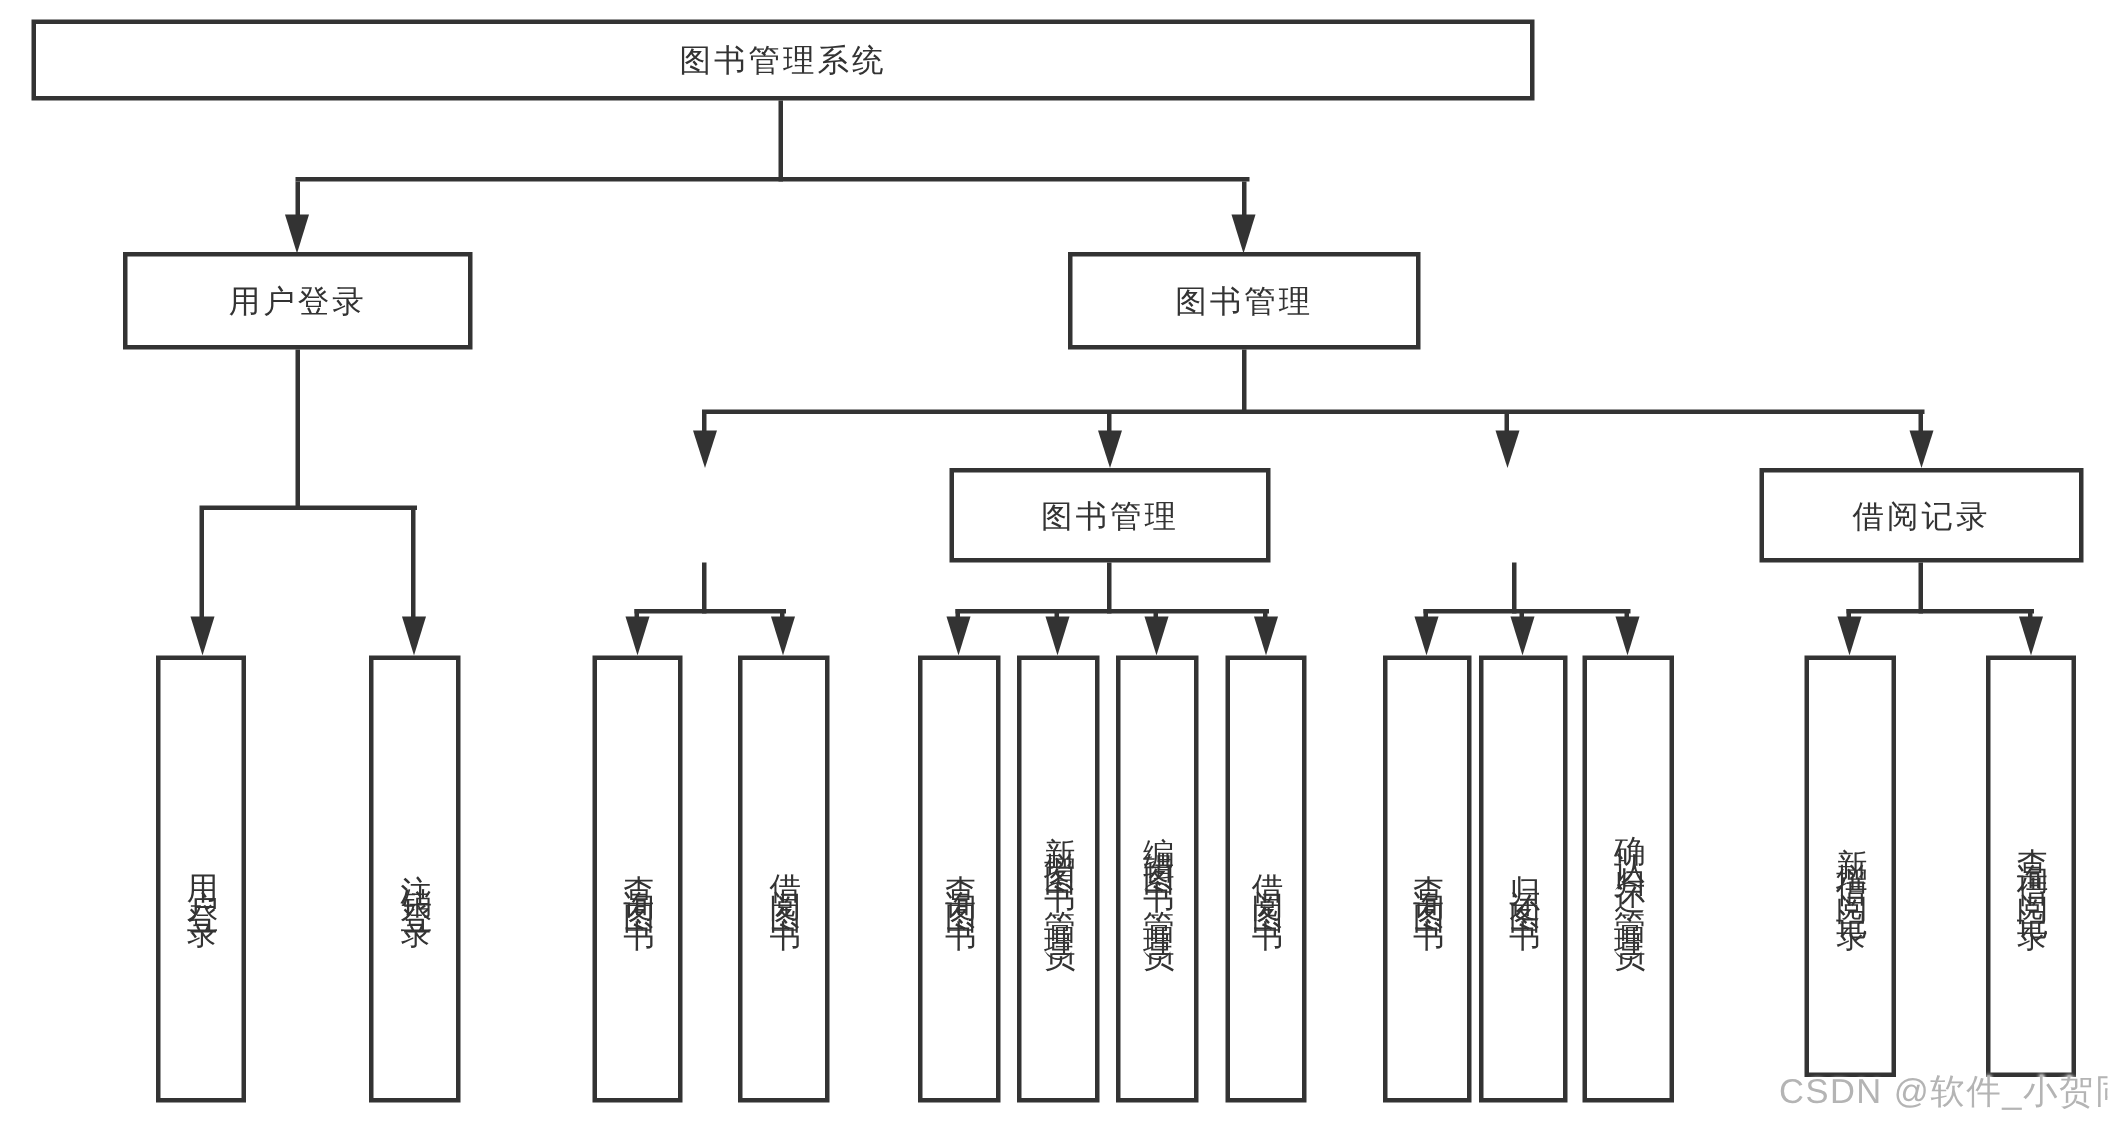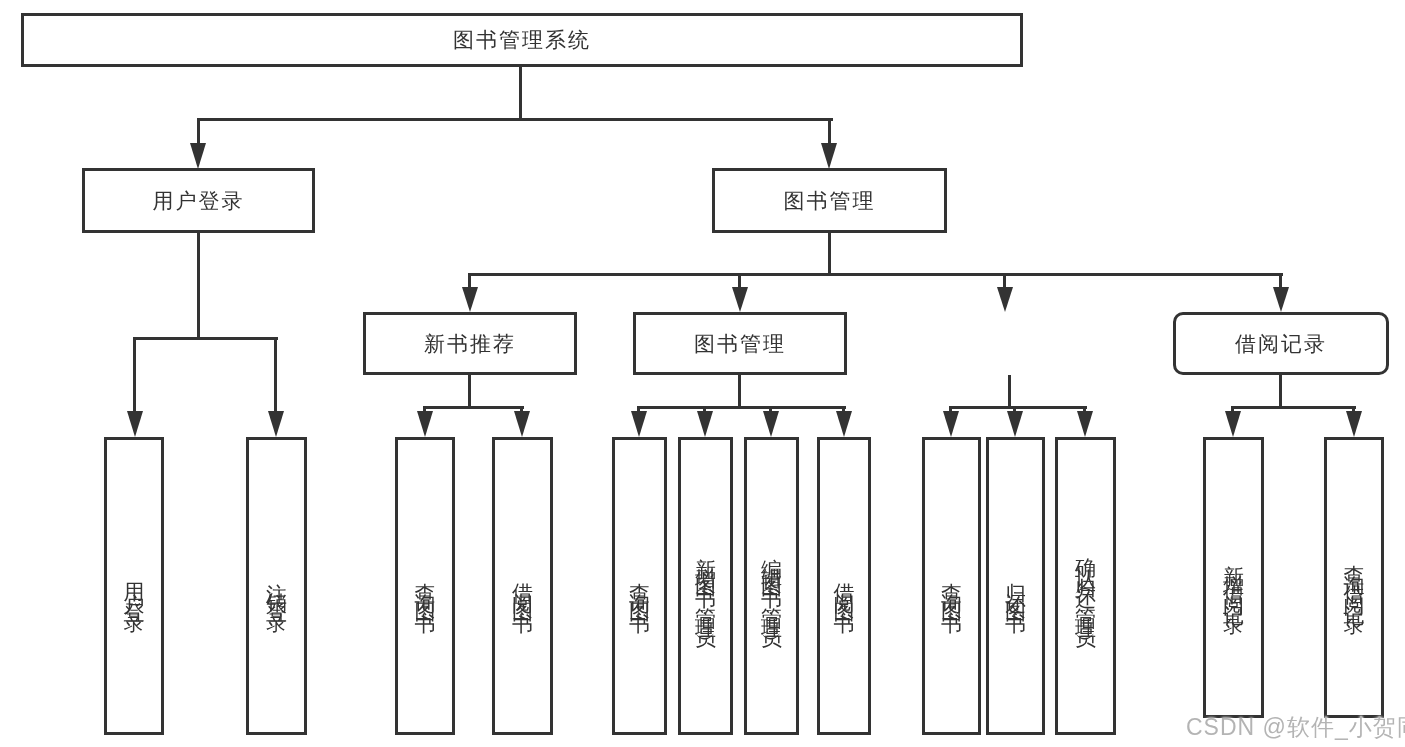--- a/index.html
+++ b/index.html
@@ -86,23 +86,22 @@
   <div class="line" style="left:468px; top:273px; width:815px; height:3px;"></div>
   <div class="line" style="left:468px; top:276px; width:3px; height:14px;"></div>
   <div class="arr short" style="left:462px; top:287px;"></div>
   <div class="line" style="left:738px; top:276px; width:3px; height:14px;"></div>
   <div class="arr short" style="left:732px; top:287px;"></div>
   <div class="line" style="left:1003px; top:276px; width:3px; height:14px;"></div>
   <div class="arr short" style="left:997px; top:287px;"></div>
   <div class="line" style="left:1279px; top:276px; width:3px; height:14px;"></div>
   <div class="arr short" style="left:1273px; top:287px;"></div>
 
-  <div class="box" style="left:363px; top:312px; width:214px; height:63px;">新书推荐</div>
   <div class="box" style="left:633px; top:312px; width:214px; height:63px;">图书管理</div>
-  <div class="box" style="left:1173px; top:312px; width:216px; height:63px;border-radius:10px;">借阅记录</div>
+  <div class="box" style="left:1173px; top:312px; width:216px; height:63px;">借阅记录</div>
 
   <div class="line" style="left:468px; top:375px; width:3px; height:34px;"></div>
   <div class="line" style="left:423px; top:406px; width:101px; height:3px;"></div>
   <div class="line" style="left:423px; top:406px; width:3px; height:10px;"></div>
   <div class="arr" style="left:417px; top:411px;"></div>
   <div class="line" style="left:520px; top:406px; width:3px; height:10px;"></div>
   <div class="arr" style="left:514px; top:411px;"></div>
 
   <div class="line" style="left:738px; top:375px; width:3px; height:34px;"></div>
   <div class="line" style="left:637px; top:406px; width:209px; height:3px;"></div>

